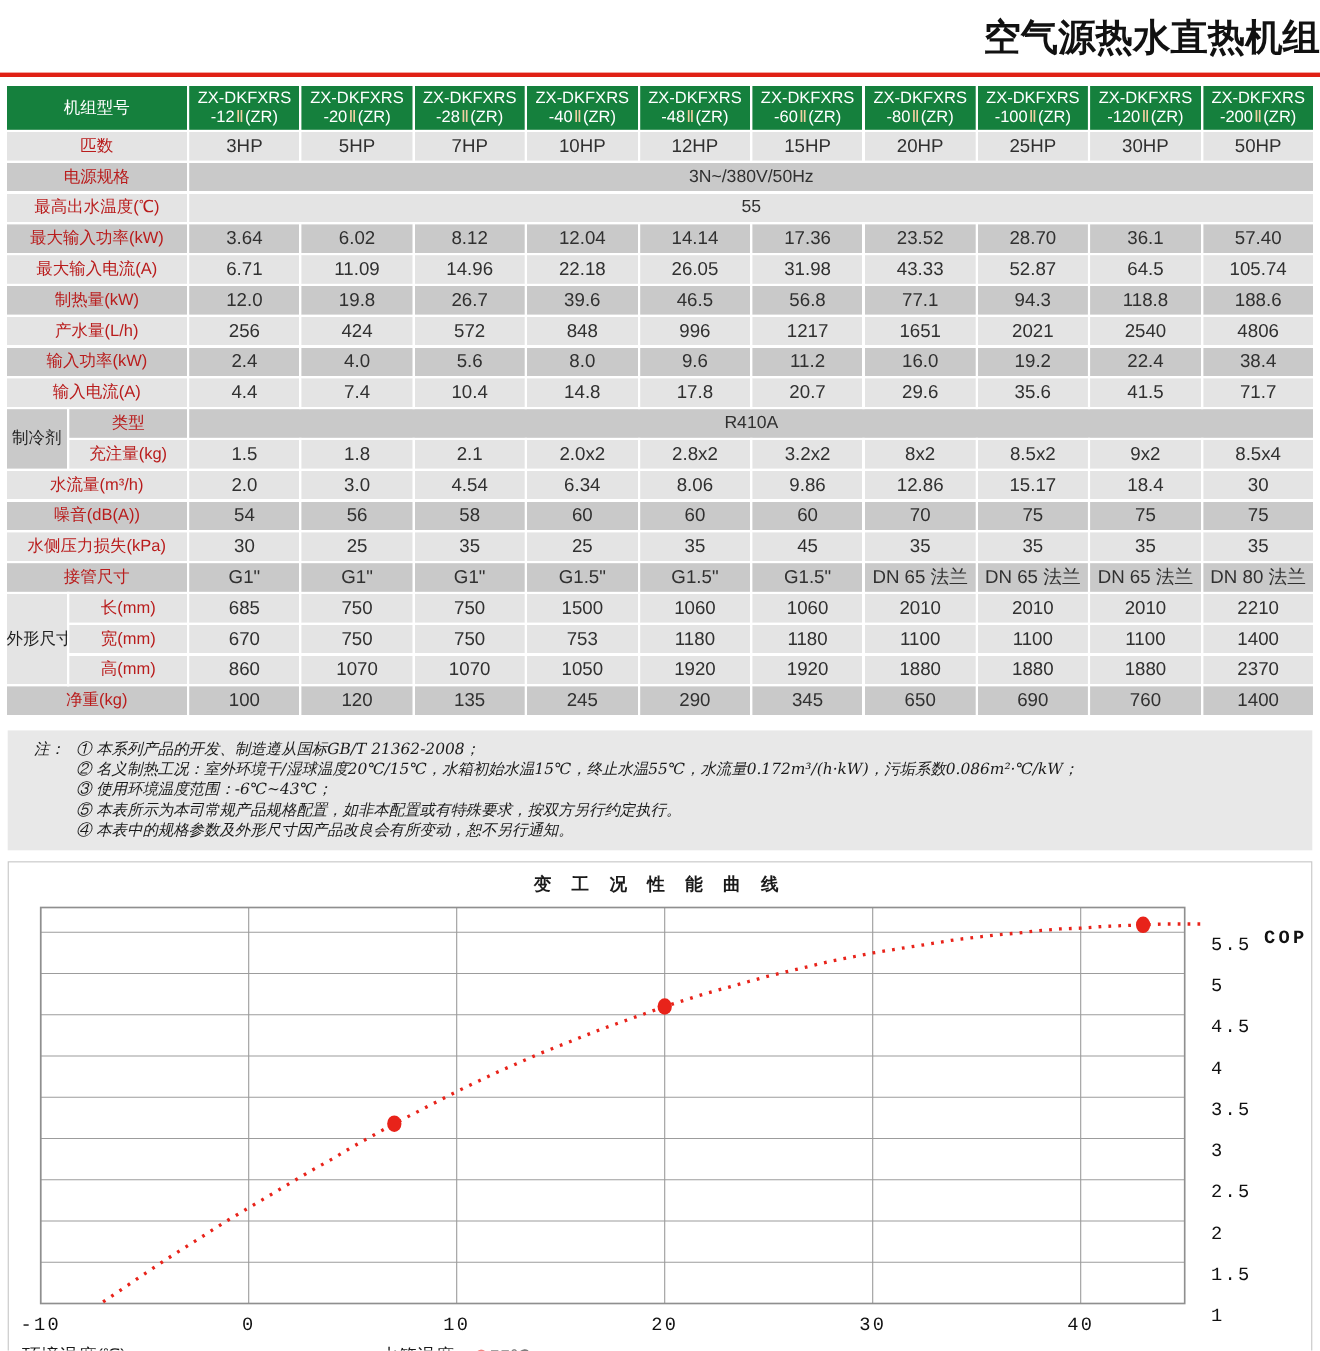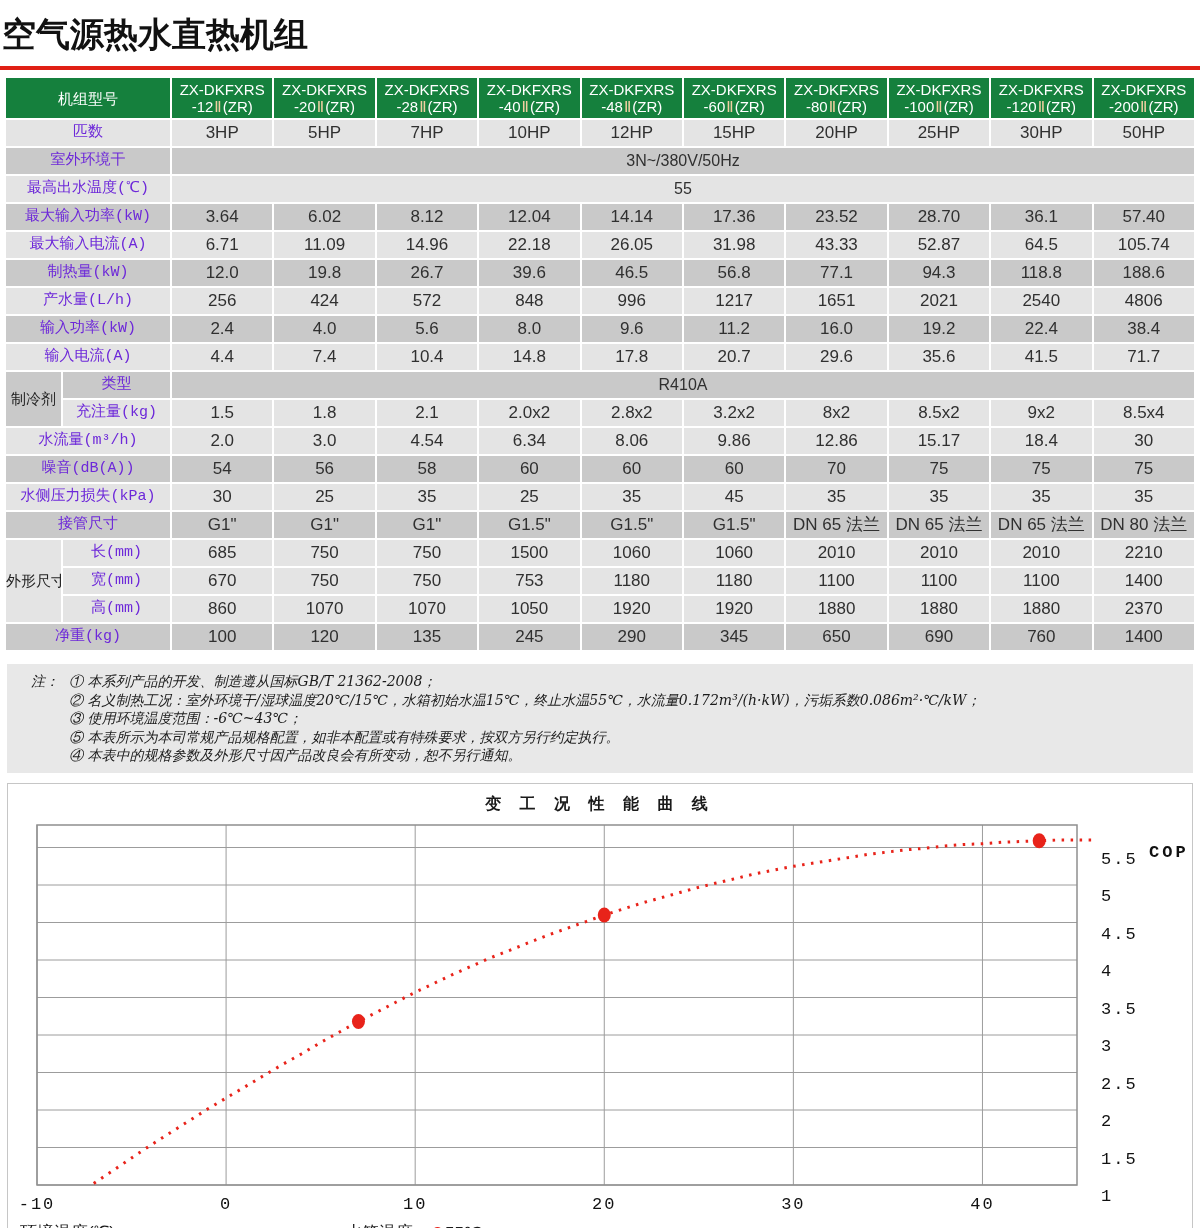--- a/index.html
+++ b/index.html
@@ -1,27 +1,27 @@
 <!DOCTYPE html>
 <html><head>
 <meta charset="utf-8">
 <style>
   html,body{margin:0;padding:0;background:#fff;}
   .page{width:1200px;height:1228px;overflow:hidden;position:relative;background:#fff;
         font-family:"Liberation Sans",sans-serif;color:#1f1f1f;}
-  h1.title{margin:0;padding:12px 0 0 2px;font-size:34px;line-height:1.3;font-weight:bold;color:#111;}
+  h1.title{margin:0;padding:12px 0 0 2px;font-size:34px;line-height:1.3;font-weight:bold;color:#111;text-align:right;}
   .red-line{margin-top:10px;height:4px;background:#e02015;}
   
   table.spec{margin:6px 4px 0 4px;width:1192px;border-collapse:collapse;table-layout:fixed;}
   table.spec col.c-g{width:57px;} table.spec col.c-l{width:109px;}
   table.spec th,table.spec td{border:2px solid #fff;text-align:center;vertical-align:middle;
         padding:0;overflow:hidden;white-space:nowrap;}
   table.spec th{background:#15803d;color:#fff;font-size:15px;font-weight:400;height:40px;line-height:17px;}
   table.spec td{height:26px;line-height:26px;}
-  td.lab{font-size:15px;color:#6d28d9;font-family:Liberation Mono, monospace;}
+  td.lab{font-size:15px;color:#b91c1c;}
   td.val{font-size:17px;color:#303030;}
   td.val-m{font-size:16px;color:#303030;}
   td.grp{font-size:15px;color:#222;white-space:normal;line-height:18px;}
   tr.l td{background:#e4e4e4;} tr.d td{background:#c9c9c9;}
   td.shade-d{background:#c9c9c9 !important;} td.shade-l{background:#e4e4e4 !important;margin-top:48px;}
   .roman{color:#f2cfa2;padding:0 1px;}
   
   .notes{margin:12px 7px 0 7px;background:#e8e8e8;padding:8px 14px 8px 24px;
          font-family:"DejaVu Serif",serif;font-style:italic;font-size:14px;color:#1a1a1a;}
   .notes-flex{display:flex;}
@@ -88,21 +88,21 @@
           <td class="val">7HP</td>
           <td class="val">10HP</td>
           <td class="val">12HP</td>
           <td class="val">15HP</td>
           <td class="val">20HP</td>
           <td class="val">25HP</td>
           <td class="val">30HP</td>
           <td class="val">50HP</td>
         </tr>
         <tr class="d">
-          <td class="lab" colspan="2">室外环境干</td>
+          <td class="lab" colspan="2">电源规格</td>
           <td class="val-m" colspan="10">3N~/380V/50Hz</td>
         </tr>
         <tr class="l">
           <td class="lab" colspan="2">最高出水温度(℃)</td>
           <td class="val-m" colspan="10">55</td>
         </tr>
         <tr class="d">
           <td class="lab" colspan="2">最大输入功率(kW)</td>
           <td class="val">3.64</td>
           <td class="val">6.02</td>

